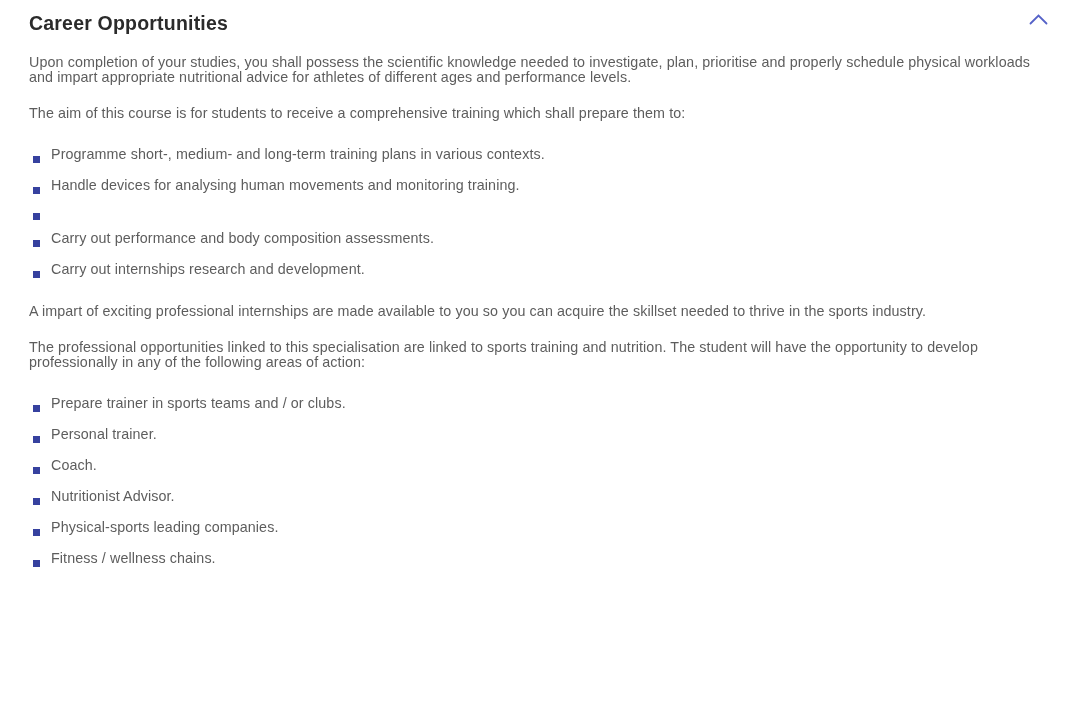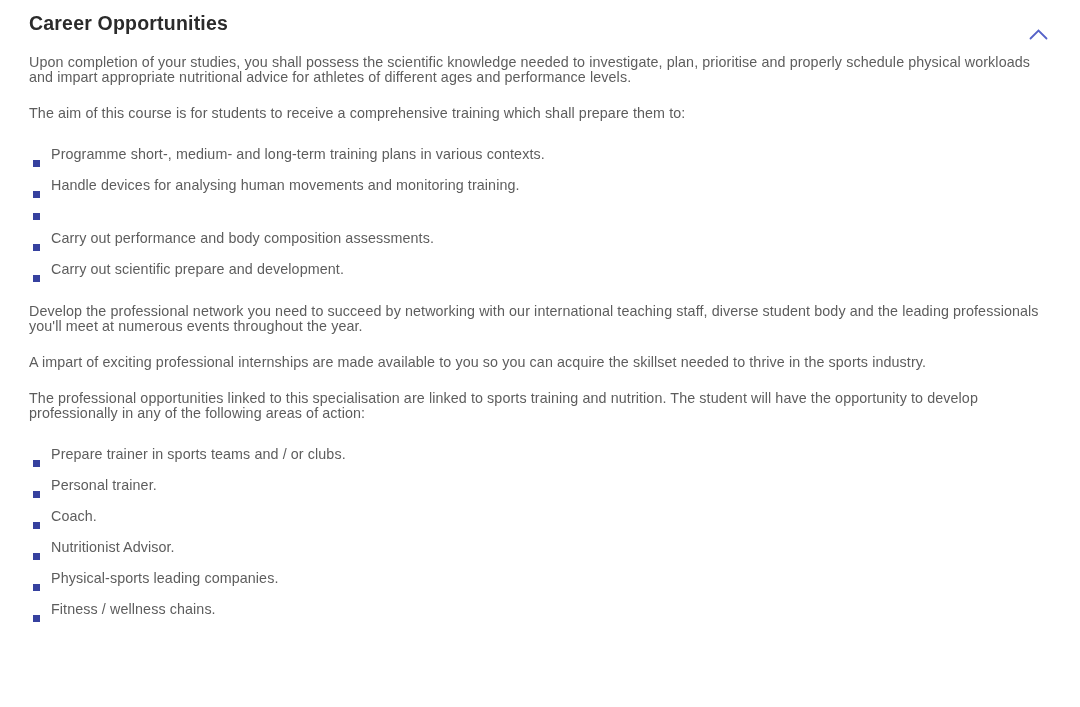--- a/index.html
+++ b/index.html
@@ -14,21 +14,21 @@
   }
   .section {
     width: 1080px;
     height: 707px;
     padding: 6px 30px 0 29px;
     background: #ffffff;
   }
   .accordion-header {
     display: flex;
     justify-content: space-between;
-    align-items: center;
+    align-items: flex-start;
     cursor: pointer;
     gap: 35px;
   }
   .section-title {
     margin: 6px 0 20px 0;
     font-size: 19.5px;
     font-weight: 700;
     color: #2b2b2b;
     letter-spacing: 0.2px;
   }
@@ -47,21 +47,21 @@
     color: #5d5d5d;
     letter-spacing: 0.1px;
   }
   ul.bullet-list {
     list-style: none;
     margin: 2px 0 22px 0;
     padding: 0;
   }
   ul.bullet-list li {
     display: flex;
-    align-items: flex-end;
+    align-items: center;
     padding-left: 4px;
     margin-bottom: 6px;
     font-size: 14.3px;
     line-height: 25px;
     color: #5d5d5d;
     letter-spacing: 0.1px;
   }
   .sq-bullet {
     flex: 0 0 auto;
     width: 7px;
@@ -102,25 +102,24 @@
         </li>
       <li>
           <span class="sq-bullet"></span>
         </li>
       <li>
           <span class="sq-bullet"></span>
           <span>Carry out performance and body composition assessments.</span>
         </li>
       <li>
           <span class="sq-bullet"></span>
-          <span>Carry out scientific prepare and development.</span>
+          <span>Carry out internships research and development.</span>
         </li>
     </ul>
 
-    <p>Develop the professional network you need to succeed by networking with our international teaching staff, diverse student body and the leading professionals you'll meet at numerous events throughout the year.</p>
     <p>A impart of exciting professional internships are made available to you so you can acquire the skillset needed to thrive in the sports industry.</p>
     <p>The professional opportunities linked to this specialisation are linked to sports training and nutrition. The student will have the opportunity to develop professionally in any of the following areas of action:</p>
 
     <ul class="bullet-list">
       <li>
           <span class="sq-bullet"></span>
           <span>Prepare trainer in sports teams and / or clubs.</span>
         </li>
       <li>
           <span class="sq-bullet"></span>

